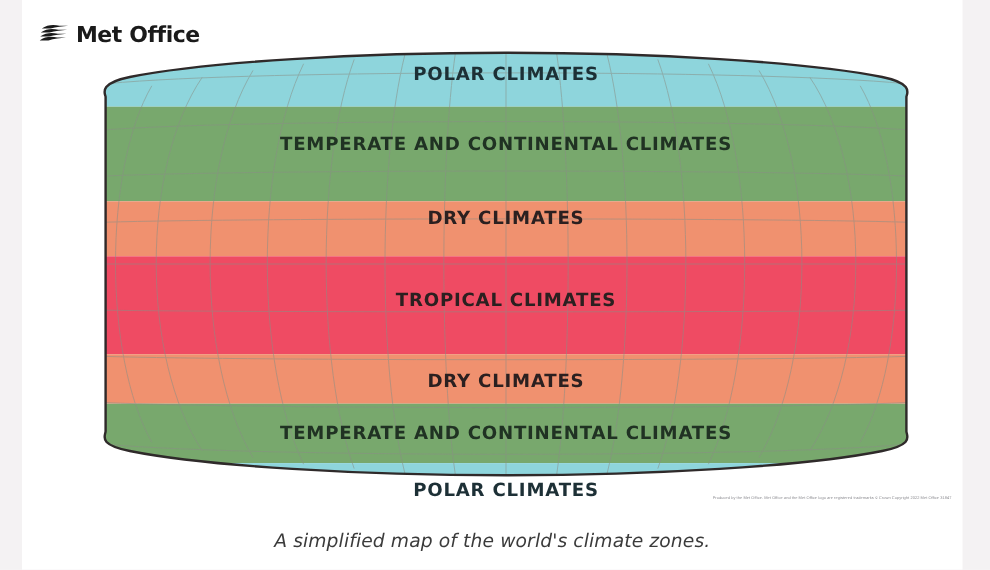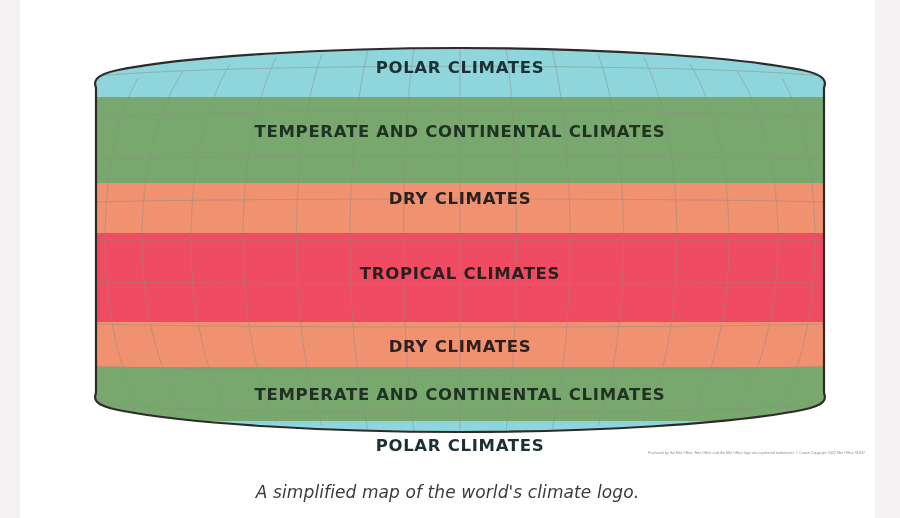--- a/index.html
+++ b/index.html
@@ -110,20 +110,31 @@
     color: #3b3b3b;
     letter-spacing: 0.1px;
   }
 </style>
 </head>
 <body>
 
 <div id="page">
   <div id="card">
 
+    <div id="brand">
+      <svg id="brand-mark" viewBox="0 0 28 20" aria-hidden="true">
+        <g fill="#1a1a1a">
+          <path d="M2 5.0 C7 1.2, 13 1.2, 18 2.4 L26 2.4 C21 3.2, 15 3.2, 10 5.0 Z"></path>
+          <path d="M1 8.6 C6 4.8, 12 4.8, 17 6.0 L25 6.0 C20 6.8, 14 6.8, 9 8.6 Z"></path>
+          <path d="M0.5 12.2 C5.5 8.4, 11.5 8.4, 16.5 9.6 L24.5 9.6 C19.5 10.4, 13.5 10.4, 8.5 12.2 Z"></path>
+          <path d="M0 15.8 C5 12.0, 11 12.0, 16 13.2 L24 13.2 C19 14.0, 13 14.0, 8 15.8 Z"></path>
+        </g>
+      </svg>
+      <span id="brand-name">Met Office</span>
+    </div>
 
     <div id="figure">
 
       <svg id="map-svg" viewBox="0 0 855 432" preserveAspectRatio="none">
         <defs>
 
           <clipPath id="globeClip">
             <path d="M 428 12
                      C 560 12, 700 20, 770 34
                      C 800 40, 792 50, 792 52
@@ -320,16 +331,16 @@
         <text class="zone-label" x="428" y="311">DRY CLIMATES</text>
 
         <text class="zone-label temp" x="428" y="359">TEMPERATE AND CONTINENTAL CLIMATES</text>
 
         <text class="zone-label cold" x="428" y="410">POLAR CLIMATES</text>
       </svg>
 
       <div id="attribution">Produced by the Met Office. Met Office and the Met Office logo are registered trademarks © Crown Copyright 2022 Met Office 31847</div>
     </div>
 
-    <div id="caption">A simplified map of the world's climate logo.</div>
+    <div id="caption">A simplified map of the world's climate zones.</div>
 
   </div>
 </div>
 
 </body></html>

